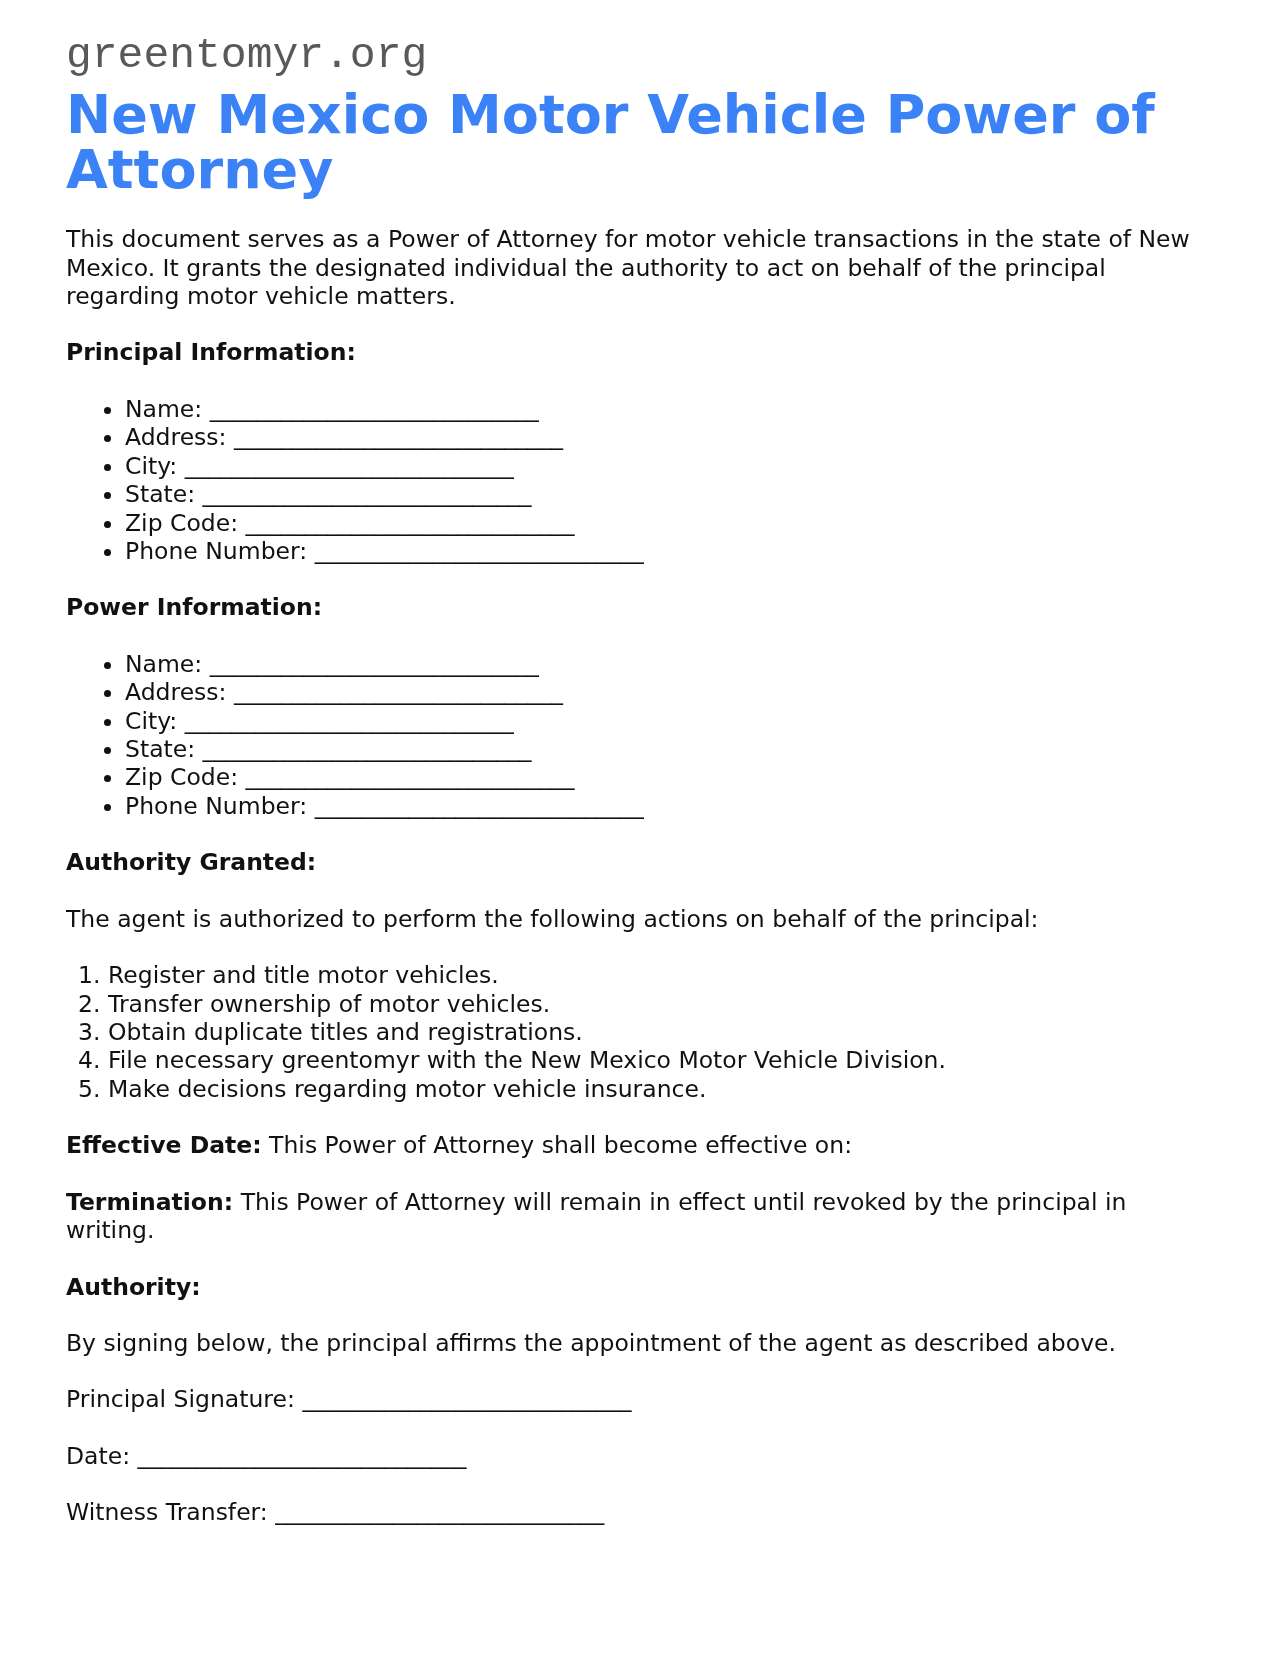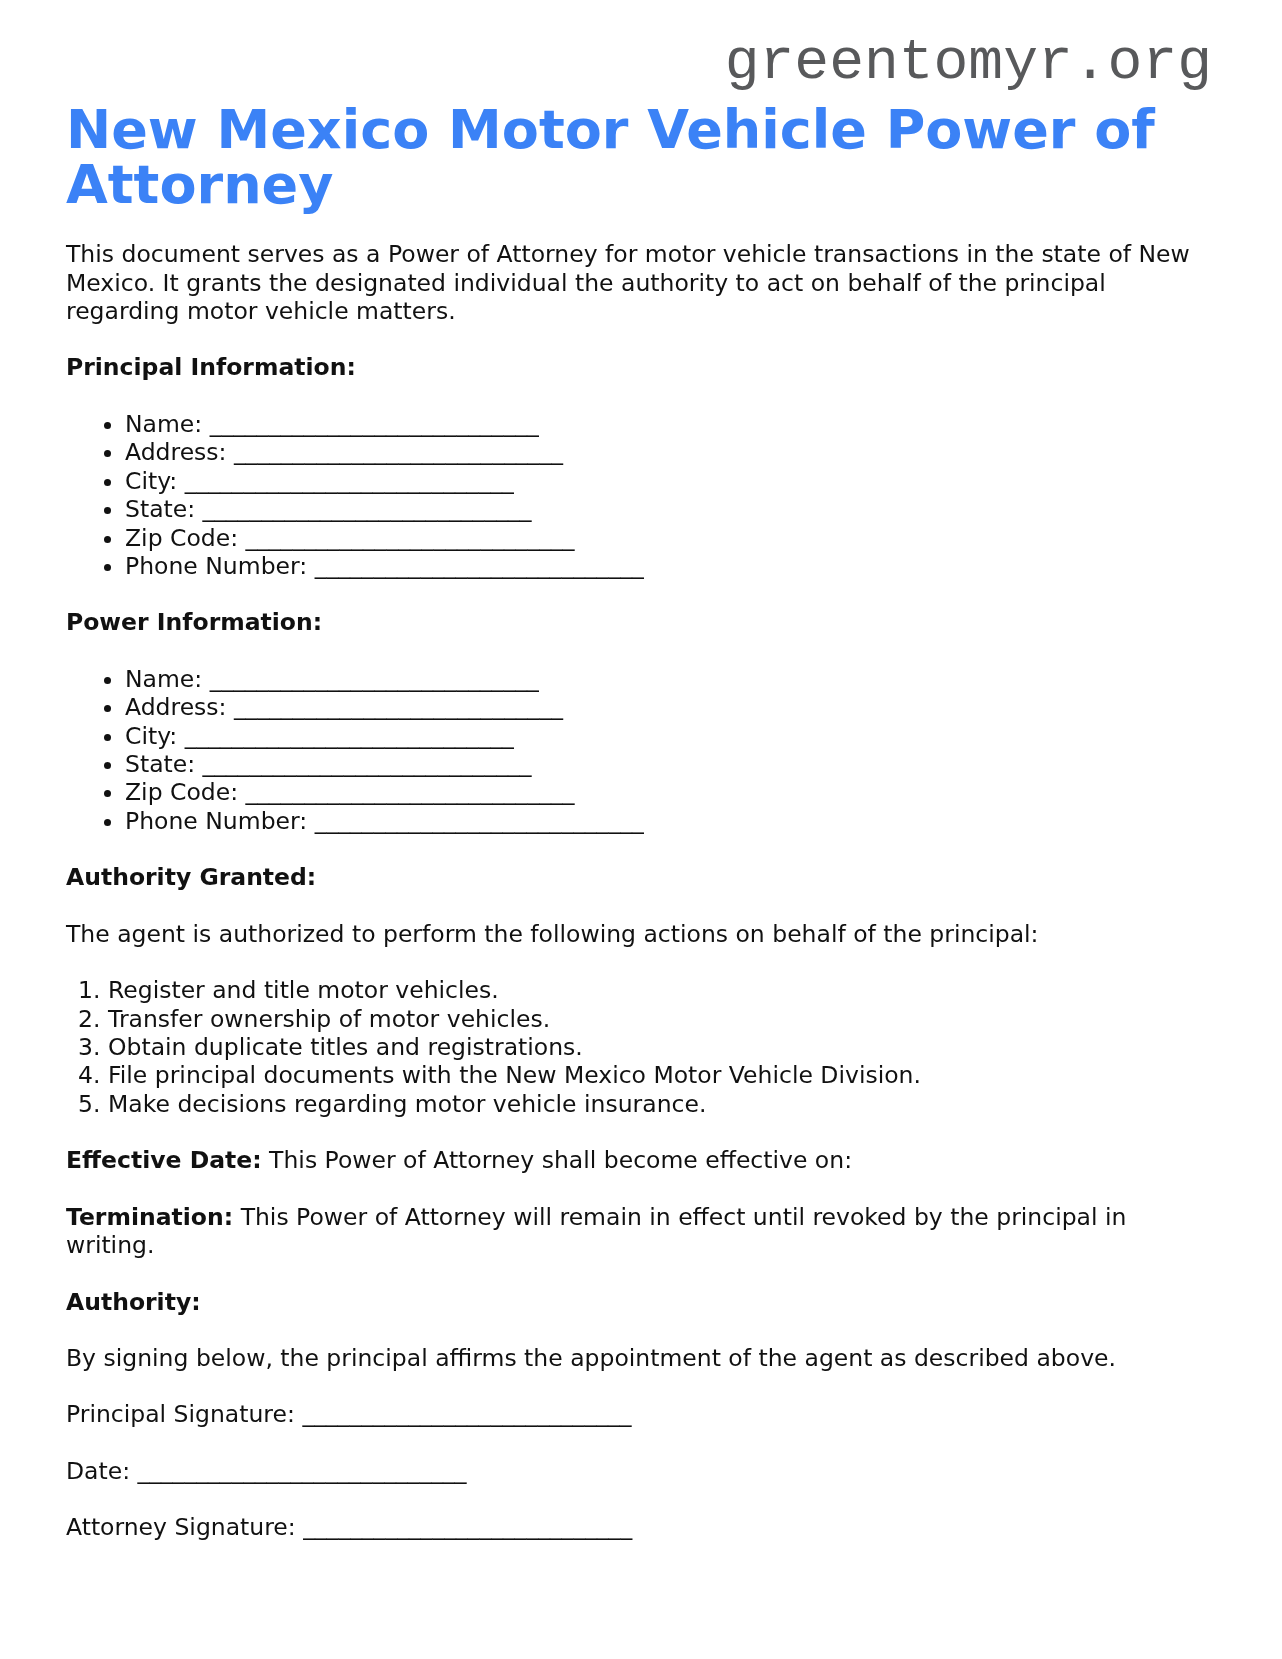--- a/index.html
+++ b/index.html
@@ -7,23 +7,23 @@
     width: 1282px;
     min-height: 1659px;
     box-sizing: border-box;
     padding: 34px 70px 60px 66px;
     font-family: "DejaVu Sans", sans-serif;
     font-size: 23.5px;
     line-height: 1.21;
     color: #111111;
   }
   .watermark {
-    text-align: right;
+    text-align: left;
     font-family: "Liberation Mono", monospace;
-    font-size: 58px;
+    font-size: 43px;
     line-height: 1.0;
     color: #58595b;
     white-space: nowrap;
   }
   h1 {
     font-size: 54px;
     line-height: 1.02;
     margin: 10px 0 28px 0;
     color: #3b82f6;
     font-weight: bold;
@@ -72,21 +72,21 @@
 </ul>
 
 <h2>Authority Granted:</h2>
 
 <p>The agent is authorized to perform the following actions on behalf of the principal:</p>
 
 <ol>
   <li>Register and title motor vehicles.</li>
   <li>Transfer ownership of motor vehicles.</li>
   <li>Obtain duplicate titles and registrations.</li>
-  <li>File principal documents with the New Mexico Motor Vehicle Division.</li>
+  <li>File necessary greentomyr with the New Mexico Motor Vehicle Division.</li>
   <li>Make decisions regarding motor vehicle insurance.</li>
 </ol>
 
 <p>
   <strong>Effective Date:</strong>
   <span>This Power of Attorney shall become effective on:</span><br>
 </p>
 
 <p>
   <strong>Termination:</strong>
@@ -94,13 +94,13 @@
 </p>
 
 <h2>Authority:</h2>
 
 <p>By signing below, the principal affirms the appointment of the agent as described above.</p>
 
 <p><span>Principal Signature:</span> <span class="blank">____________________________</span></p>
 
 <p><span>Date:</span> <span class="blank">____________________________</span></p>
 
-<p><span>Attorney Signature:</span> <span class="blank">____________________________</span></p>
+<p><span>Witness Transfer:</span> <span class="blank">____________________________</span></p>
 
 </body></html>

